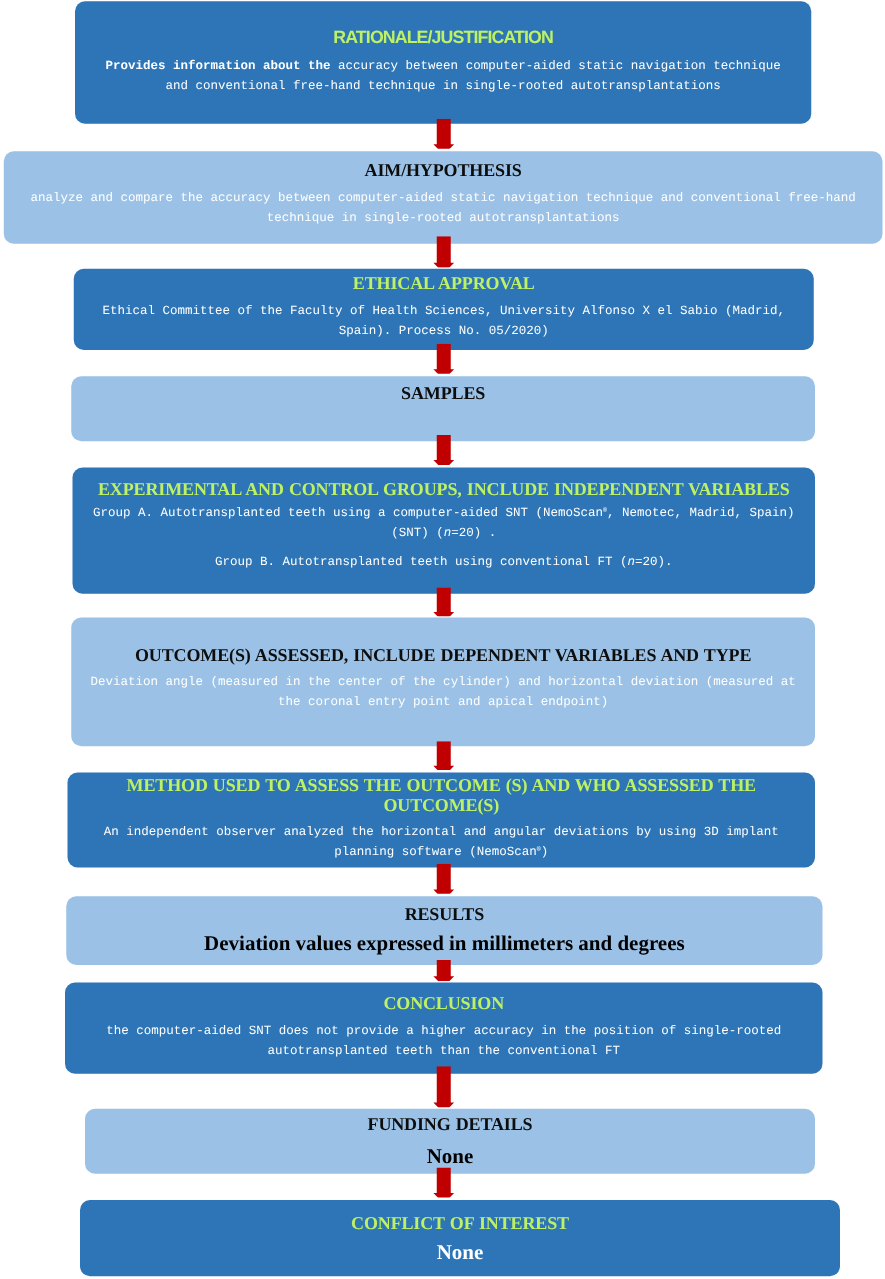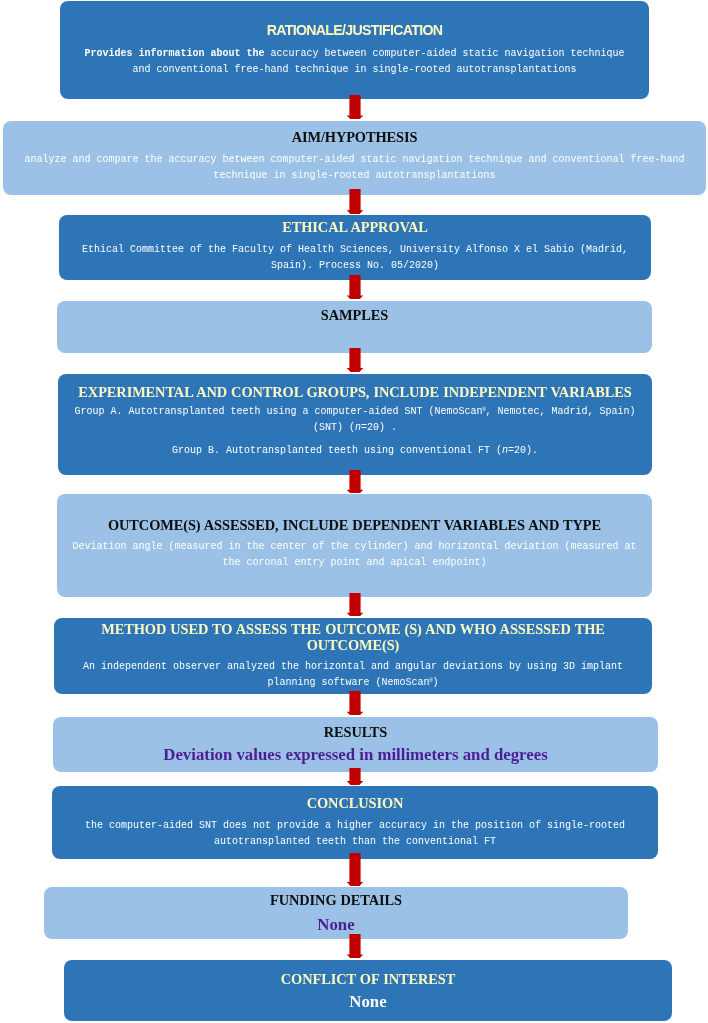--- a/index.html
+++ b/index.html
@@ -2,27 +2,27 @@
 <html><head>
 <meta charset="utf-8">
 <style>
   html,body{margin:0;padding:0;}
   body{width:708px;height:1023px;background:#ffffff;overflow:hidden;
        font-family:"Liberation Sans",sans-serif;}
   .flow{position:relative;width:708px;height:1023px;}
   .box{position:absolute;box-sizing:border-box;border-radius:8px;text-align:center;}
   .box.dark{background:#2d75b6;}
   .box.light{background:#9bc2e6;}
-  .hd{position:absolute;font-weight:bold;color:#fef9c3;}
+  .hd{position:absolute;font-weight:bold;color:#bef264;}
   .box.light .hd{color:#0d0d0d;}
   .hd.serif{font-family:Liberation Serif, serif;font-size:14.4px;line-height:16.2px;letter-spacing:-0.1px;word-spacing:0.6px;}
   .hd.sans{font-family:"Liberation Sans",sans-serif;font-size:14.2px;line-height:16.2px;letter-spacing:-0.7px;}
   .bd{position:absolute;font-family:Liberation Mono, monospace;font-size:10px;line-height:15.8px;letter-spacing:0.0px;font-weight:normal;}
   .bd.wbody{color:#ffffff;}
-  .bd.dbody,.bd.wsbody{color:#4c1d95;font-family:"Liberation Serif",serif;font-weight:bold;font-size:16.8px;letter-spacing:0;word-spacing:0px;line-height:19px;}
+  .bd.dbody,.bd.wsbody{color:#000000;font-family:"Liberation Serif",serif;font-weight:bold;font-size:16.8px;letter-spacing:0;word-spacing:0px;line-height:19px;}
   .bd.wsbody{color:#ffffff;}
   .bd .b{font-weight:bold;}
   .bd .i{font-style:italic;}
   .bd sup{font-size:0.52em;vertical-align:0.62em;line-height:0;letter-spacing:0;}
   .p{margin:0;}
   .arrow{position:absolute;left:345px;width:20px;}
   .arrow svg{display:block;fill:#c00000;}
 </style>
 </head>
 <body>
@@ -73,21 +73,21 @@
       <div class="bd dbody" style="top:28.45px;left:21px;right:21px">
         <div class="p"><span>Deviation values expressed in millimeters and  degrees</span></div>
       </div>
     </div>
 <div class="box dark" style="left:52px;top:786px;width:606px;height:73px">
       <div class="hd serif" style="top:9.00px;left:15px;right:15px">CONCLUSION</div>
       <div class="bd wbody" style="top:31.95px;left:15px;right:15px">
         <div class="p"><span>the computer-aided SNT does not provide a higher accuracy in the position of single-rooted autotransplanted teeth than the conventional FT</span></div>
       </div>
     </div>
-<div class="box light" style="left:44px;top:887px;width:584px;height:52px">
+<div class="box light" style="left:68px;top:887px;width:584px;height:52px">
       <div class="hd serif" style="top:4.60px;left:21px;right:21px">FUNDING DETAILS</div>
       <div class="bd dbody" style="top:27.85px;left:21px;right:21px">
         <div class="p"><span>None</span></div>
       </div>
     </div>
 <div class="box dark" style="left:64px;top:960px;width:608px;height:61px">
       <div class="hd serif" style="top:10.70px;left:21px;right:21px">CONFLICT OF INTEREST</div>
       <div class="bd wsbody" style="top:32.35px;left:21px;right:21px">
         <div class="p"><span>None</span></div>
       </div>

